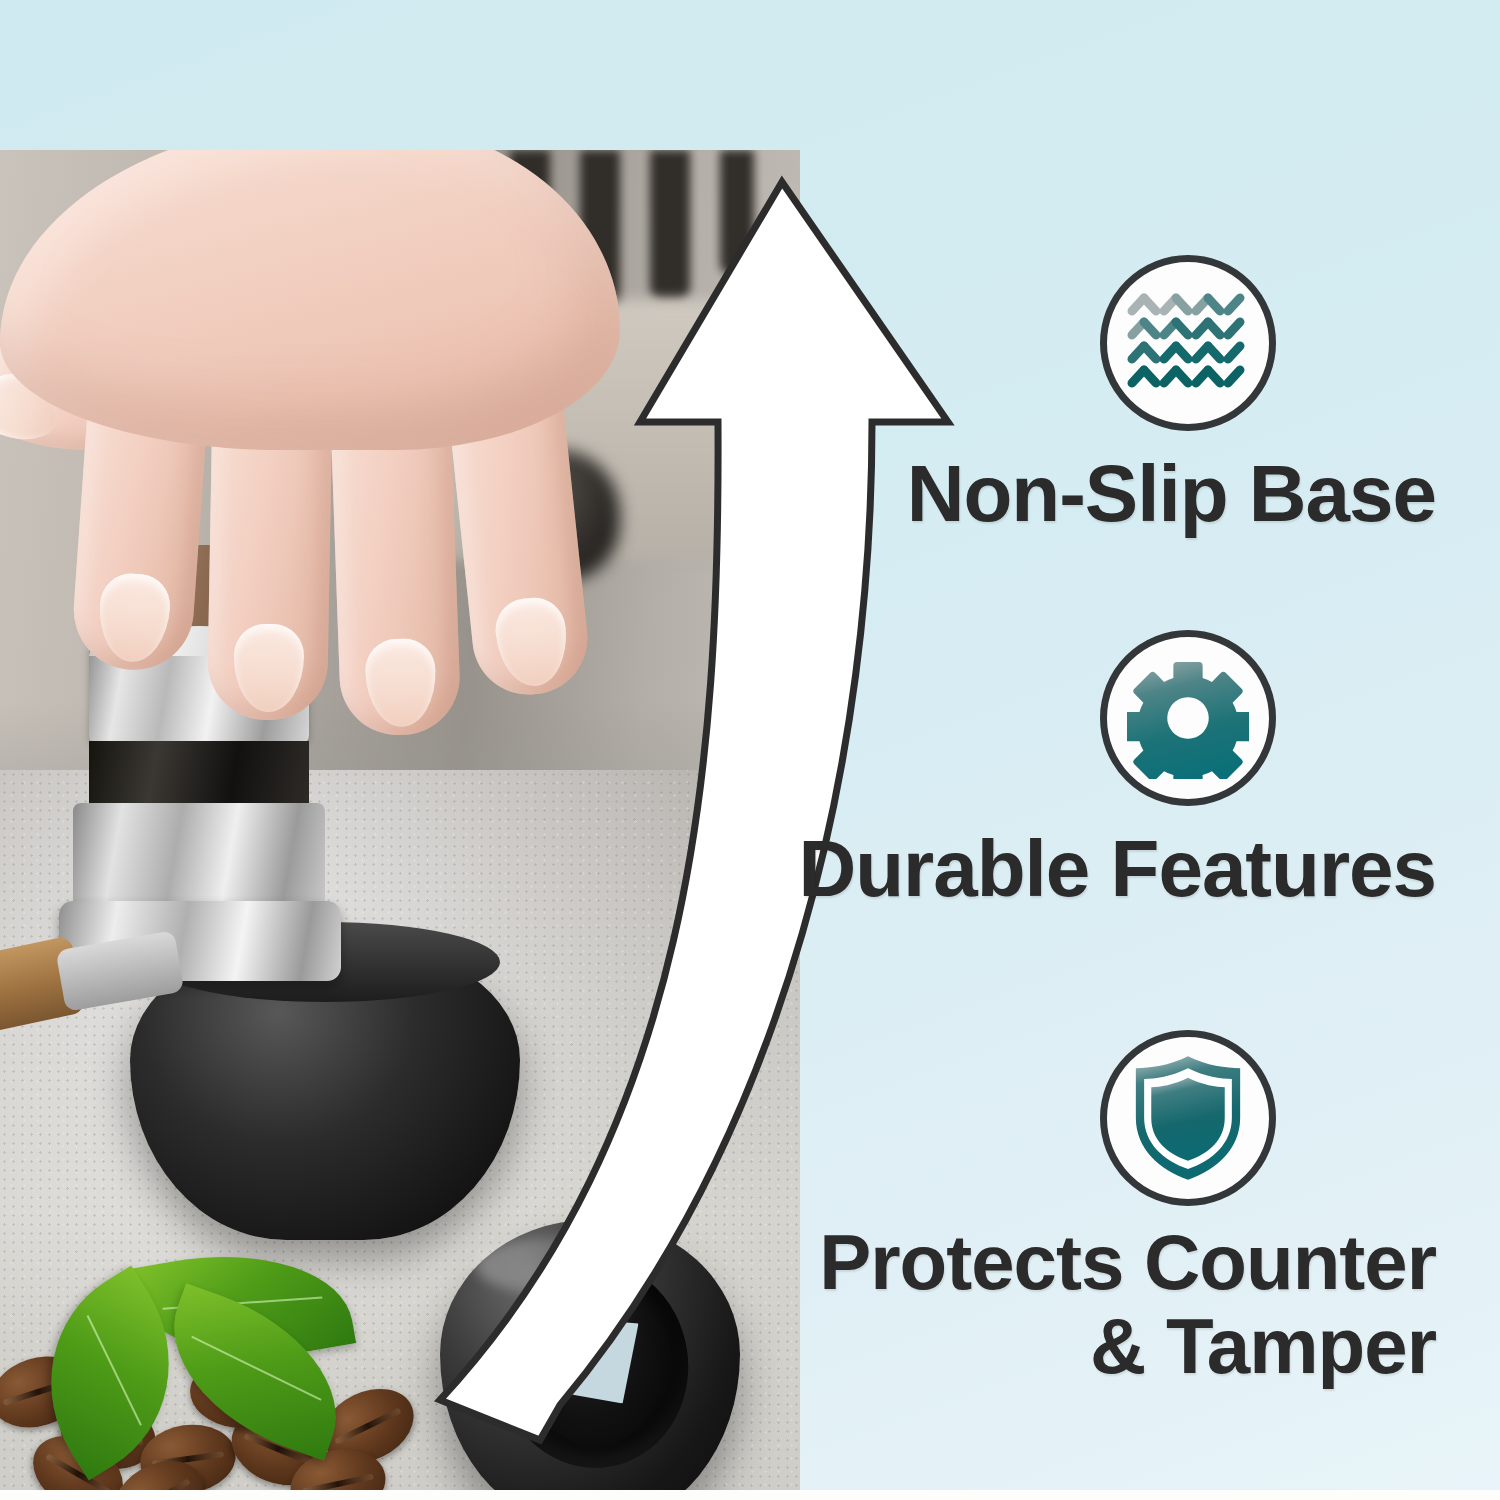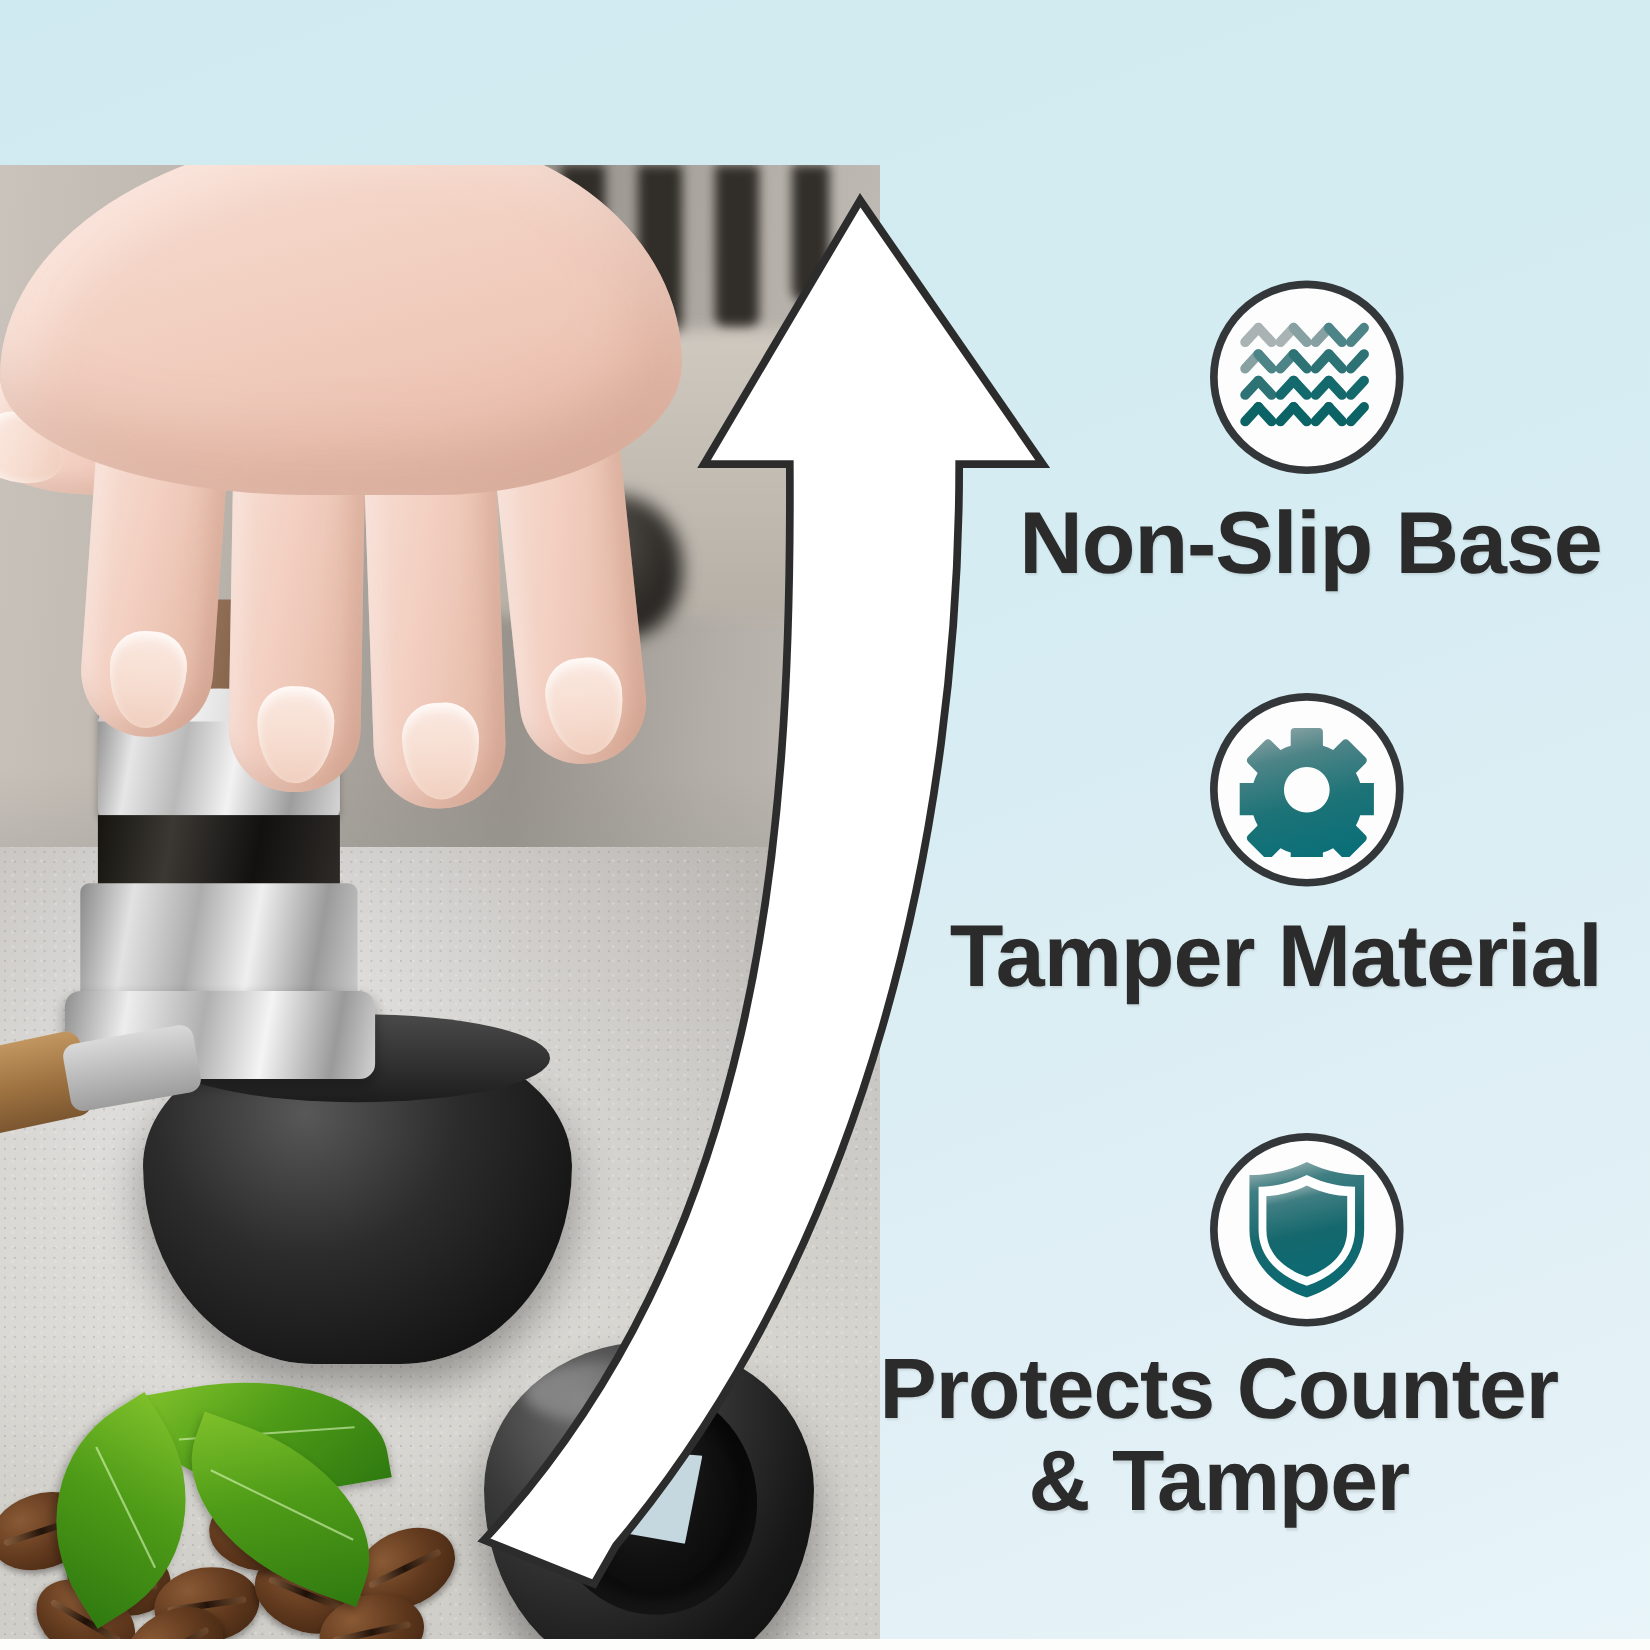--- a/index.html
+++ b/index.html
@@ -321,32 +321,32 @@
     box-sizing: border-box;
     display: flex;
     align-items: center;
     justify-content: center;
   }
   .feature-label {
     position: absolute;
     top: 198px;
     width: 740px;
     text-align: right;
-    padding-right: 44px;
+    padding-right: 64px;
     box-sizing: border-box;
     color: #2b2b2b;
     font-size: 80px;
     font-weight: 700;
     line-height: 1.02;
     letter-spacing: -1px;
     font-family: "Liberation Sans", sans-serif;
     text-shadow: 1px 2px 2px rgba(0,0,0,.10);
     white-space: pre-line;
   }
-  .feature-3 .feature-label { top: 190px; font-size: 78px; line-height: 1.08; text-align: center; }
+  .feature-3 .feature-label { top: 190px; font-size: 78px; line-height: 1.08; }
 </style>
 </head>
 <body>
 
 <div id="poster">
 
   <div class="bg-panel"></div>
 
   <div class="photo-stage">
 
@@ -494,21 +494,21 @@
               <stop offset="28%" stop-color="#4d8487"></stop>
               <stop offset="62%" stop-color="#1d7377"></stop>
               <stop offset="100%" stop-color="#0a6f78"></stop>
             </linearGradient>
           </defs>
           <path fill="url(#gearGrad)" d="
             M41 4 h18 a3 3 0 0 1 3 3 v10.2 a34 34 0 0 1 7.6 3.2 l7.2-7.2 a3 3 0 0 1 4.3 0 l12.7 12.7 a3 3 0 0 1 0 4.3 l-7.2 7.2 a34 34 0 0 1 3.2 7.6 h10.2 a3 3 0 0 1 3 3 v18 a3 3 0 0 1 -3 3 h-10.2 a34 34 0 0 1 -3.2 7.6 l7.2 7.2 a3 3 0 0 1 0 4.3 l-12.7 12.7 a3 3 0 0 1 -4.3 0 l-7.2-7.2 a34 34 0 0 1 -7.6 3.2 v10.2 a3 3 0 0 1 -3 3 h-18 a3 3 0 0 1 -3 -3 v-10.2 a34 34 0 0 1 -7.6 -3.2 l-7.2 7.2 a3 3 0 0 1 -4.3 0 l-12.7-12.7 a3 3 0 0 1 0 -4.3 l7.2-7.2 a34 34 0 0 1 -3.2 -7.6 h-10.2 a3 3 0 0 1 -3 -3 v-18 a3 3 0 0 1 3 -3 h10.2 a34 34 0 0 1 3.2 -7.6 l-7.2-7.2 a3 3 0 0 1 0 -4.3 l12.7-12.7 a3 3 0 0 1 4.3 0 l7.2 7.2 a34 34 0 0 1 7.6 -3.2 v-10.2 a3 3 0 0 1 3 -3 z
             M50 33 a17 17 0 1 0 0.01 0 z" fill-rule="evenodd"></path>
         </svg>
       </div>
-      <div class="feature-label">Tamper Material</div>
+      <div class="feature-label">Durable Features</div>
     </div>
 
     <div class="feature feature-3">
       <div class="icon-circle">
         <svg width="120" height="128" viewBox="0 0 100 108">
           <defs>
             <linearGradient id="shieldGrad" x1="0" y1="0" x2="0.2" y2="1">
               <stop offset="0%" stop-color="#b8c4c4"></stop>
               <stop offset="22%" stop-color="#3f7e82"></stop>
               <stop offset="60%" stop-color="#15686d"></stop>

